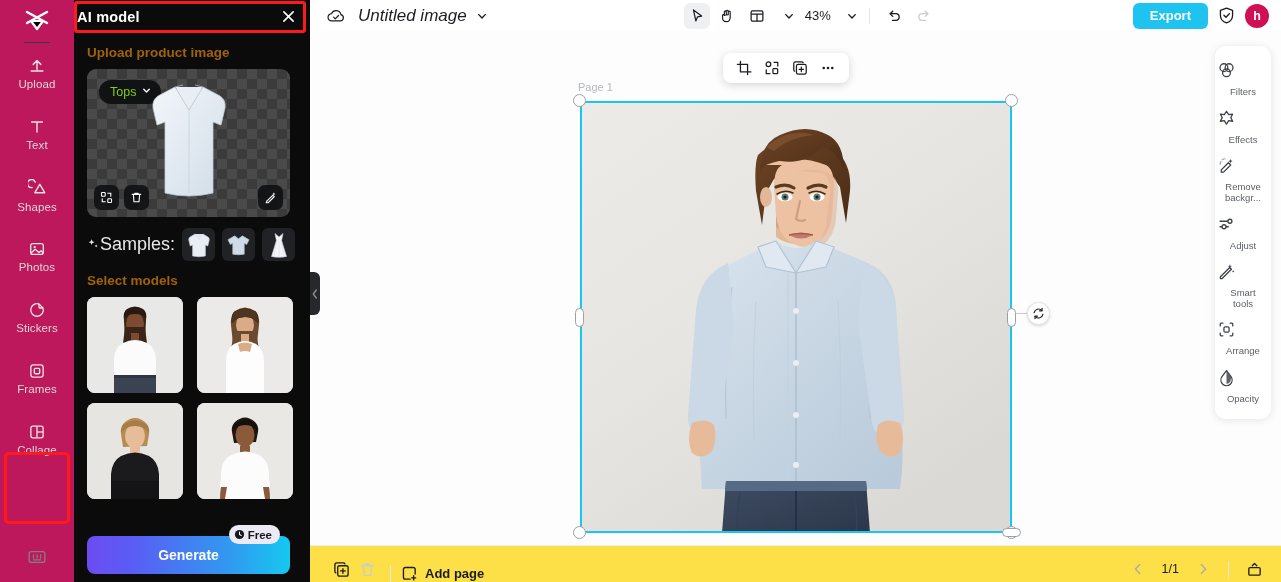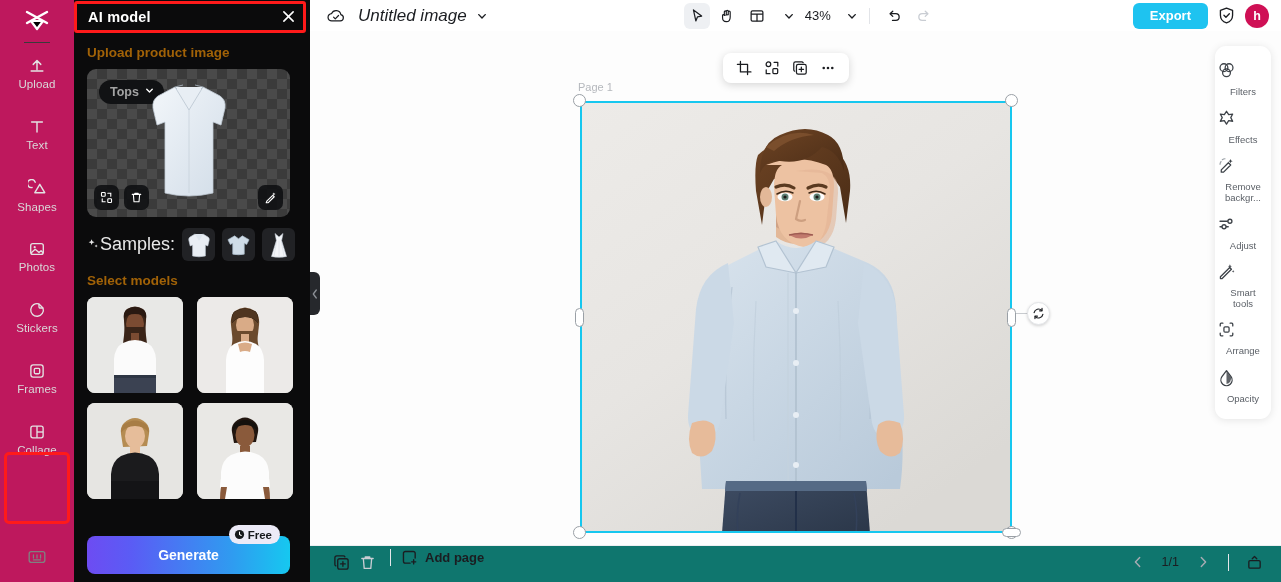--- a/index.html
+++ b/index.html
@@ -37,21 +37,21 @@
     border: 3px solid #ff1a1a; border-radius: 5px; pointer-events: none; z-index: 40;
   }
 
   
   .panel {
     width: 236px; height: 582px; background: #0b0b0c; flex-shrink: 0;
     position: relative; z-index: 20; display: flex; flex-direction: column;
   }
   .panel-head {
     height: 33px; display: flex; align-items: center; justify-content: space-between;
-    padding: 0 12px 0 14px; flex-shrink: 0;
+    padding: 0 12px 0 3px; flex-shrink: 0;
   }
   .panel-title { font-size: 14.5px; font-weight: bold; color: #ffffff; letter-spacing: .2px; }
   .panel-close { cursor: pointer; display: flex; align-items: center; justify-content: center; width: 20px; height: 20px;}
   .hl-panelhead {
     position: absolute; left: 0px; top: 1px; width: 232px; height: 32px;
     border: 3px solid #ff1a1a; border-radius: 3px; pointer-events: none; z-index: 45;
   }
   .panel-body { flex: 1 1 auto; overflow: hidden; padding: 0 13px; position: relative; }
   .sec-title { font-size: 13.5px; font-weight: bold; color: #a16207; margin: 12px 0 9px; }
 
@@ -63,21 +63,21 @@
       linear-gradient(45deg, #3b3b3b 25%, transparent 25%, transparent 75%, #3b3b3b 75%),
       linear-gradient(45deg, #3b3b3b 25%, transparent 25%, transparent 75%, #3b3b3b 75%);
     background-size: 20px 20px;
     background-position: 0 0, 10px 10px;
   }
   .cat-chip {
     position: absolute; left: 12px; top: 11px; height: 24px;
     background: #111214; border-radius: 13px; display: flex; align-items: center;
     gap: 5px; padding: 0 9px 0 11px; cursor: pointer;
   }
-  .cat-chip span { font-size: 12.5px; color: #a3a3a3; font-weight: bold; }
+  .cat-chip span { font-size: 12.5px; color: #84cc16; font-weight: normal; }
   .shirt-img { position: absolute; left: 55px; top: 8px; width: 95px; height: 130px; }
   .card-btn {
     position: absolute; bottom: 7px; width: 25px; height: 25px; border-radius: 7px;
     background: rgba(16,17,19,.92); display: flex; align-items: center; justify-content: center;
     cursor: pointer;
   }
   .card-btn.b1 { left: 7px; }
   .card-btn.b2 { left: 37px; }
   .card-btn.b3 { right: 7px; }
 
@@ -188,22 +188,22 @@
     padding: 9px 0 9px; display: flex; flex-direction: column; align-items: center; z-index: 9;
   }
   .rt-item {
     width: 52px; padding: 6px 0 5px; display: flex; flex-direction: column; 
     gap: 3px; cursor: pointer;
   }
   .rt-label { font-size: 9.5px; color: #5a5f66; text-align: center; line-height: 1.12; }
 
   
   .bottombar {
-    height: 37px; background: #0f766e; border-top: 1px solid #eceef1; display: flex;
-    align-items: flex-start; padding: 3px 14px 0 18px; flex-shrink: 0; position: relative; z-index: 10;
+    height: 37px; background: #fde047; border-top: 1px solid #eceef1; display: flex;
+    align-items: flex-end; padding: 3px 14px 0 18px; flex-shrink: 0; position: relative; z-index: 10;
   }
   .bb-icon { width: 26px; height: 26px; display: flex; align-items: center; justify-content: center; cursor: pointer; border-radius: 5px; }
   .bb-sep { width: 1px; height: 17px; background: #e4e6ea; margin: 0 10px; }
   .addpage { display: flex; align-items: center; gap: 7px; cursor: pointer; }
   .addpage span { font-size: 13px; font-weight: bold; color: #1b1d21; }
   .bb-right { margin-left: auto; display: flex; align-items: center; gap: 2px; }
   .pg-count { font-size: 12.5px; color: #1b1d21; padding: 0 9px; }
 </style>
 </head>
 <body>

